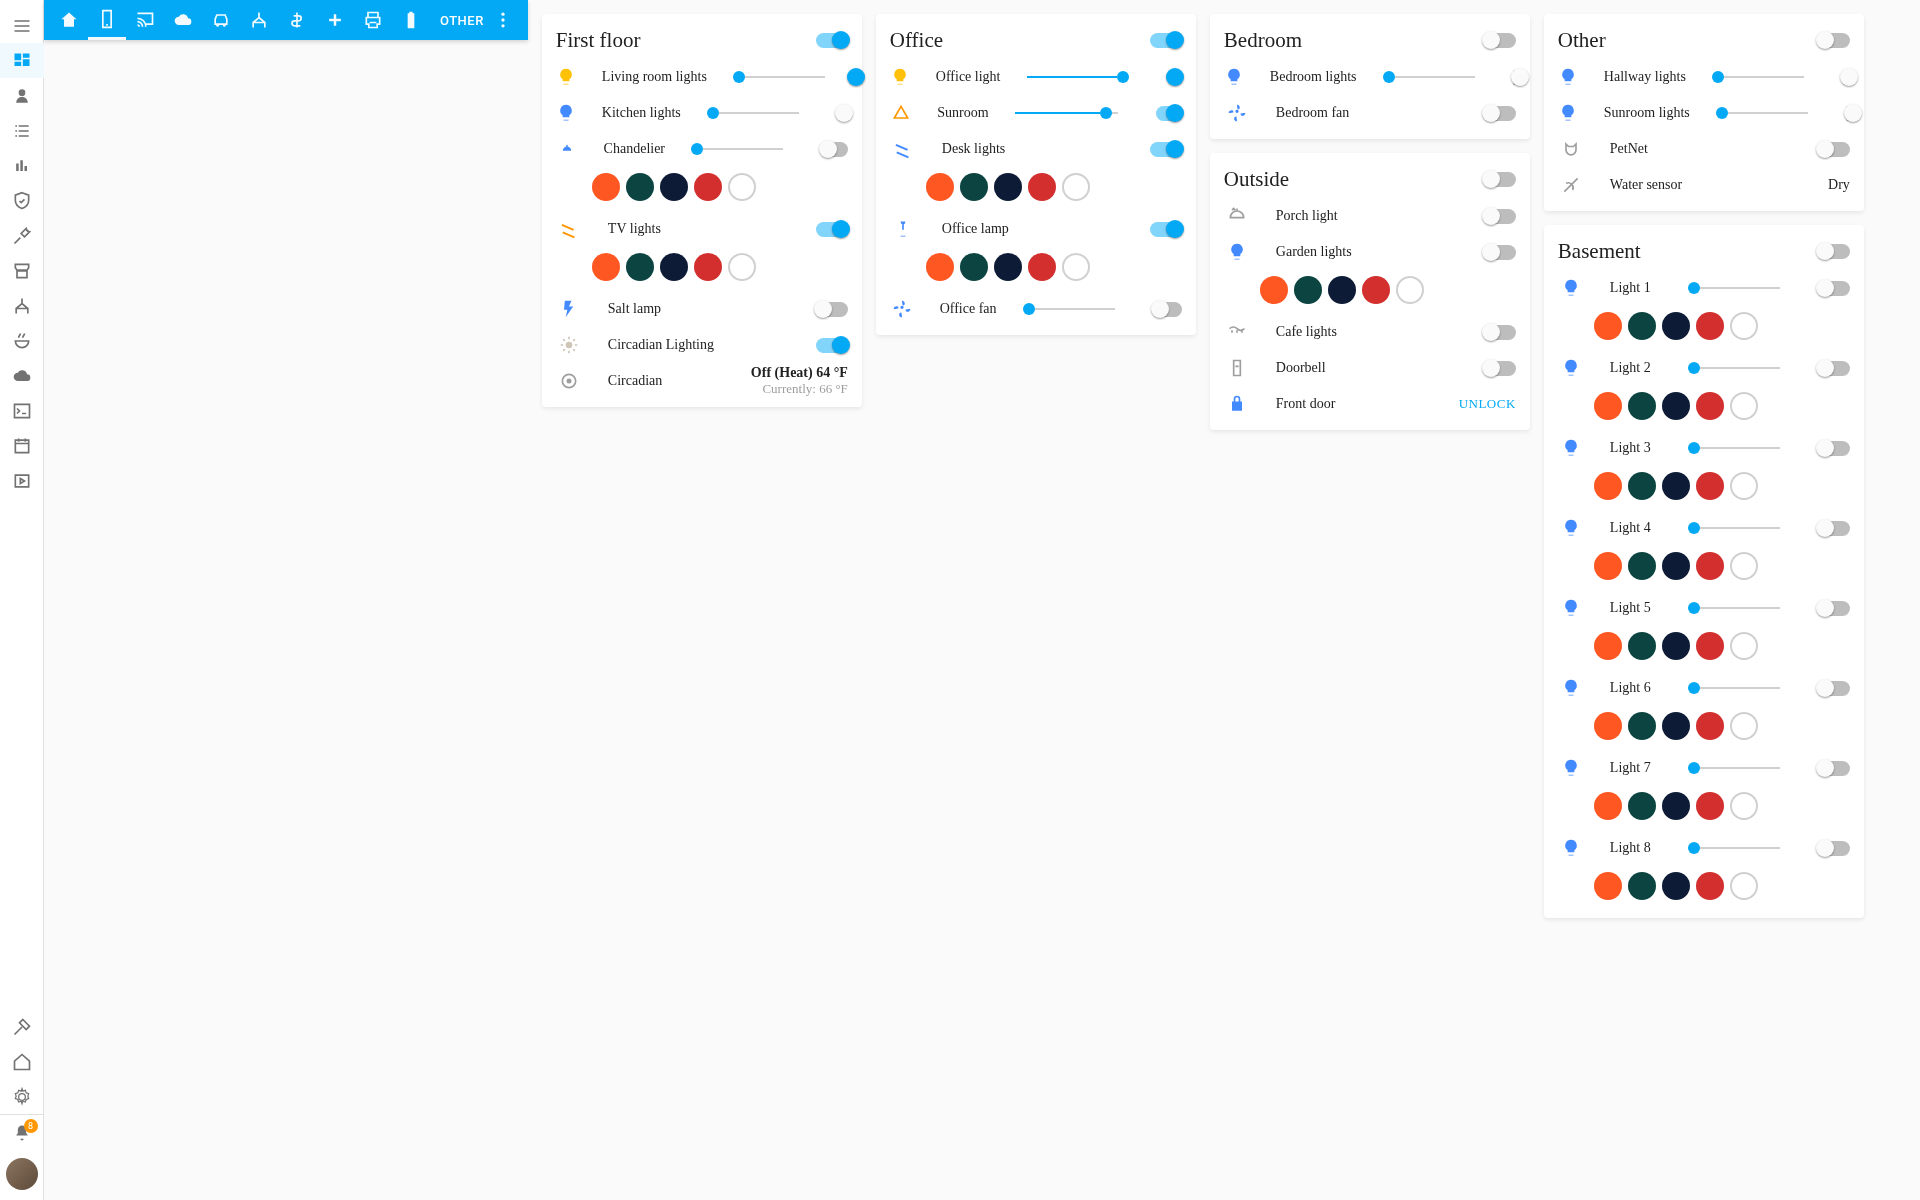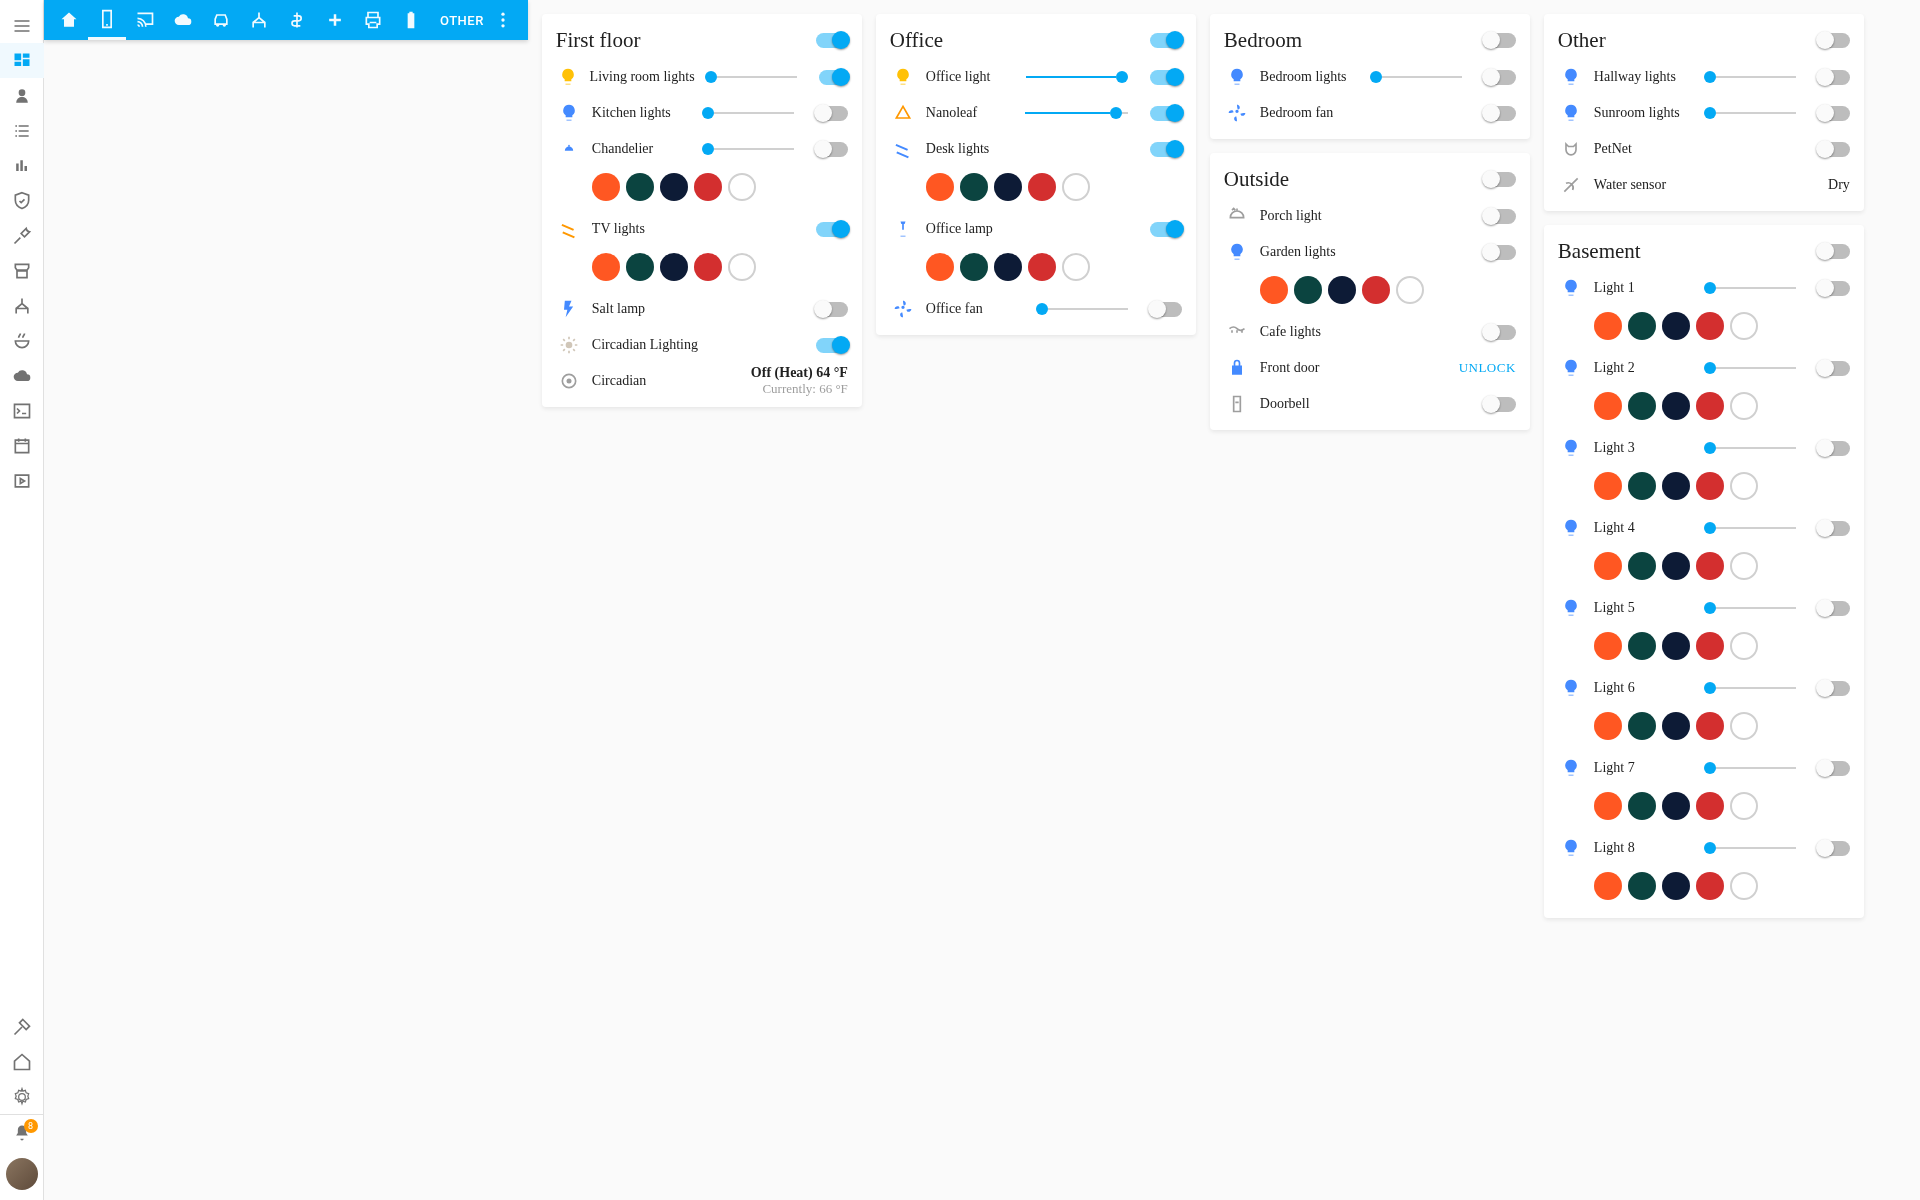--- a/index.html
+++ b/index.html
@@ -23,21 +23,21 @@
   .top-ico.sel { border-bottom:3px solid #fff; }
   .top-label { font-size:13px; letter-spacing:0.5px; margin-left:10px; font-weight:500; }
   .topbar .spacer { flex:1; }
   
   .content { flex:1; overflow:auto; padding:14px; }
   .columns { display:flex; gap:14px; align-items:flex-start; }
   .col { width:320px; display:flex; flex-direction:column; gap:14px; }
   .card { background:#fff; border-radius:4px; box-shadow:0 2px 4px rgba(0,0,0,0.08); padding:14px 14px 8px;font-family:Liberation Serif, serif; }
   .card-header { display:flex; align-items:center; justify-content:space-between; margin-bottom:6px; }
   .card-title { font-size:21px; font-weight:400; color:#212121; }
-  .row { display:flex; align-items:center; min-height:36px; gap:10px; }
+  .row { display:flex; align-items:center; min-height:36px; gap:26px; }
   .ico { width:26px; display:flex; justify-content:center; color:#448aff; }
   .ico.amber { color:#ffc107; }
   .ico.warn { color:#ff9800; }
   .ico.grey { color:#9e9e9e; }
   .ico.soft { color:#d0c6b8; }
   .label { flex:0 0 auto; font-size:14px; color:#212121; }
   .row .mid { flex:1; display:flex; align-items:center; justify-content:flex-end; }
   .slider { display:flex; align-items:center; gap:0; }
   .knob { width:12px; height:12px; border-radius:50%; background:#03a9f4; }
   .track-active { height:2px; background:#03a9f4; }
@@ -431,21 +431,21 @@
             <div class="toggle on">
                 <div class="th"></div>
               </div>
           </div>
           <div class="row">
             <span class="ico warn">
                 <svg viewBox="0 0 24 24">
                   <use href="#i-triangle"></use>
                 </svg>
               </span>
-            <span class="label">Nanoleaf</span>
+            <span class="label">Sunroom</span>
             <div class="mid">
                 <div class="slider">
                   <div class="track-active" style="width:85px"></div>
                   <div class="knob"></div>
                   <div class="track-rest" style="width:6px"></div>
                 </div>
               </div>
             <div class="toggle on">
                 <div class="th"></div>
               </div>
@@ -591,40 +591,40 @@
                   <use href="#i-string"></use>
                 </svg>
               </span>
             <span class="label">Cafe lights</span>
             <div class="mid"></div>
             <div class="toggle">
                 <div class="th"></div>
               </div>
           </div>
           <div class="row">
+            <span class="ico grey">
+                <svg viewBox="0 0 24 24">
+                  <use href="#i-bell"></use>
+                </svg>
+              </span>
+            <span class="label">Doorbell</span>
+            <div class="mid"></div>
+            <div class="toggle">
+                <div class="th"></div>
+              </div>
+          </div>
+          <div class="row">
             <span class="ico">
                 <svg viewBox="0 0 24 24">
                   <use href="#i-lock"></use>
                 </svg>
               </span>
             <span class="label">Front door</span>
             <div class="mid"></div>
             <span class="link">UNLOCK</span>
-          </div>
-          <div class="row">
-            <span class="ico grey">
-                <svg viewBox="0 0 24 24">
-                  <use href="#i-bell"></use>
-                </svg>
-              </span>
-            <span class="label">Doorbell</span>
-            <div class="mid"></div>
-            <div class="toggle">
-                <div class="th"></div>
-              </div>
           </div>
         </div>
       </div>
 
       <div class="col">
         <div class="card">
           <div class="card-header">
             <div class="card-title">Other</div>
             <div class="toggle">
                 <div class="th"></div>

